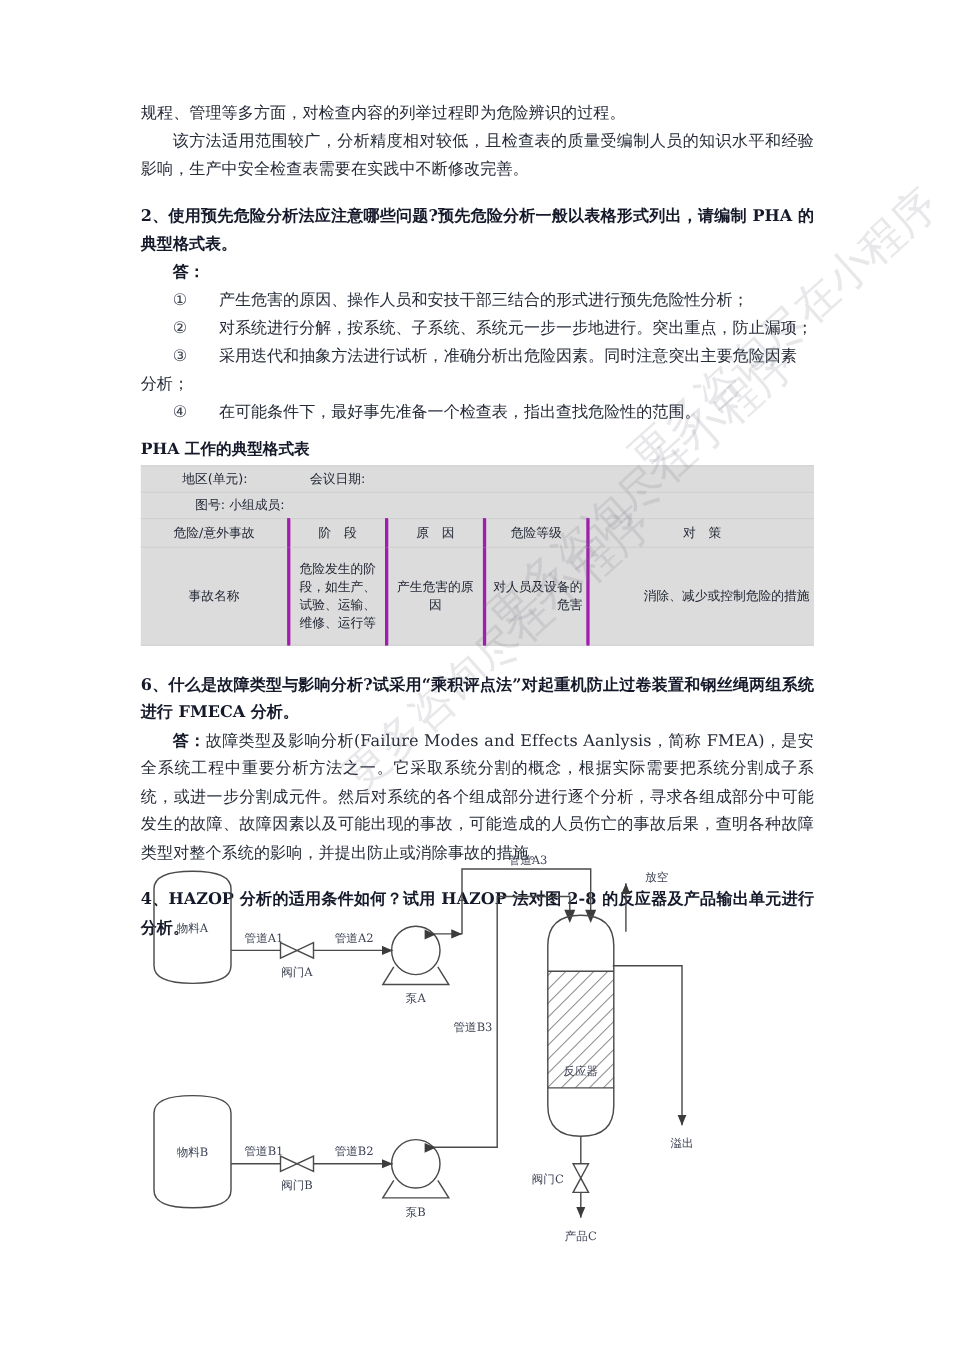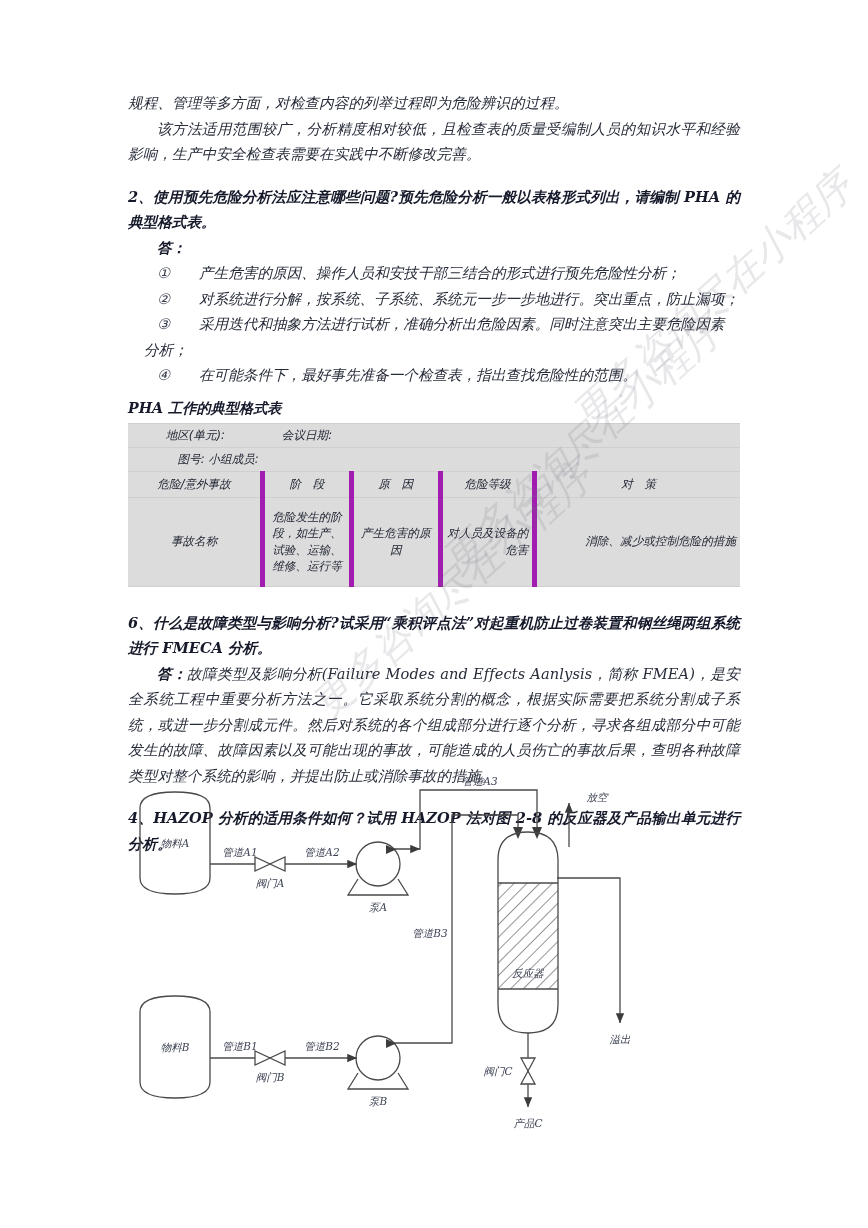--- a/index.html
+++ b/index.html
@@ -9,21 +9,20 @@
   }
   body {
     font-family: "DejaVu Sans", "Liberation Sans", sans-serif;
   }
   #page {
     position: relative;
     width: 868px;
     height: 1228px;
     background: #ffffff;
     overflow: hidden;
-    font-style: italic;
   }
   .content {
     position: absolute;
     left: 128px;
     top: 90px;
     width: 612px;
   }
 
   
   .para {
@@ -64,21 +63,21 @@
     margin: 0;
     display: block;
     text-align: justify;
   }
   .ans-line .num {
     display: inline-block;
     width: 42px;
     margin-left: 29px;
     color: #3a4050;
   }
-  .ans-line.cont { margin-left: 16px; }
+  .ans-line.cont { margin-left: 0; }
 
   
   .table-title {
     font-family: "DejaVu Serif", "Liberation Serif", serif;
     font-weight: bold;
     font-size: 14.2px;
     text-align: left;
     color: #15192a;
     margin: 0 0 5px 0;
   }
@@ -92,21 +91,21 @@
     border: 1px solid #cfcfcf;
     border-left: none;
     border-right: none;
     font-family: "DejaVu Sans", "Liberation Sans", sans-serif;
     font-size: 11.6px;
     color: #1d2230;
     padding: 2px 4px;
     vertical-align: middle;
     line-height: 16.5px;
   }
-  table.pha td.vline { border-right: 5px solid #a21caf; }
+  table.pha td.vline { border-right: 3px solid #a21caf; }
   td.c-center { text-align: center; }
   td.c-left { text-align: right; }
   .row-info td { height: 19px; padding-top: 1px; padding-bottom: 1px; }
   .row-head td { height: 21px; font-size: 12px; }
   .row-body td { height: 84px; }
 
   
   .watermark {
     position: absolute;
     left: 0; top: 0;

